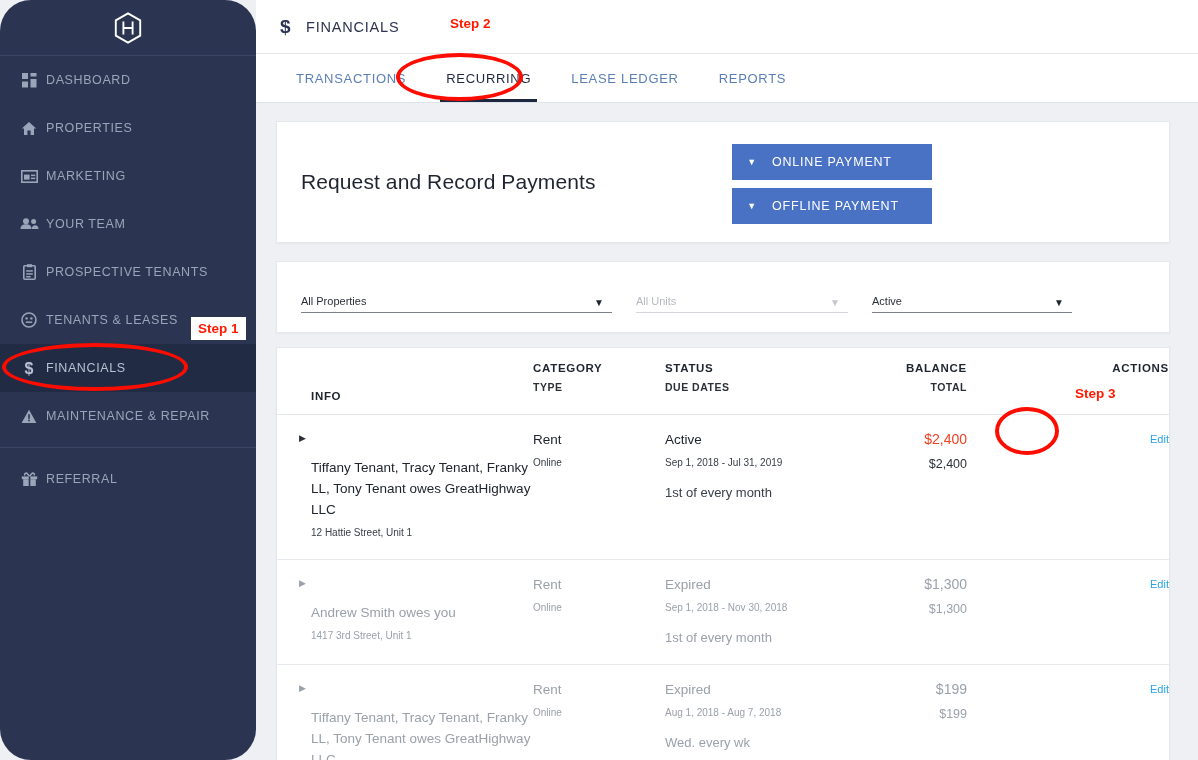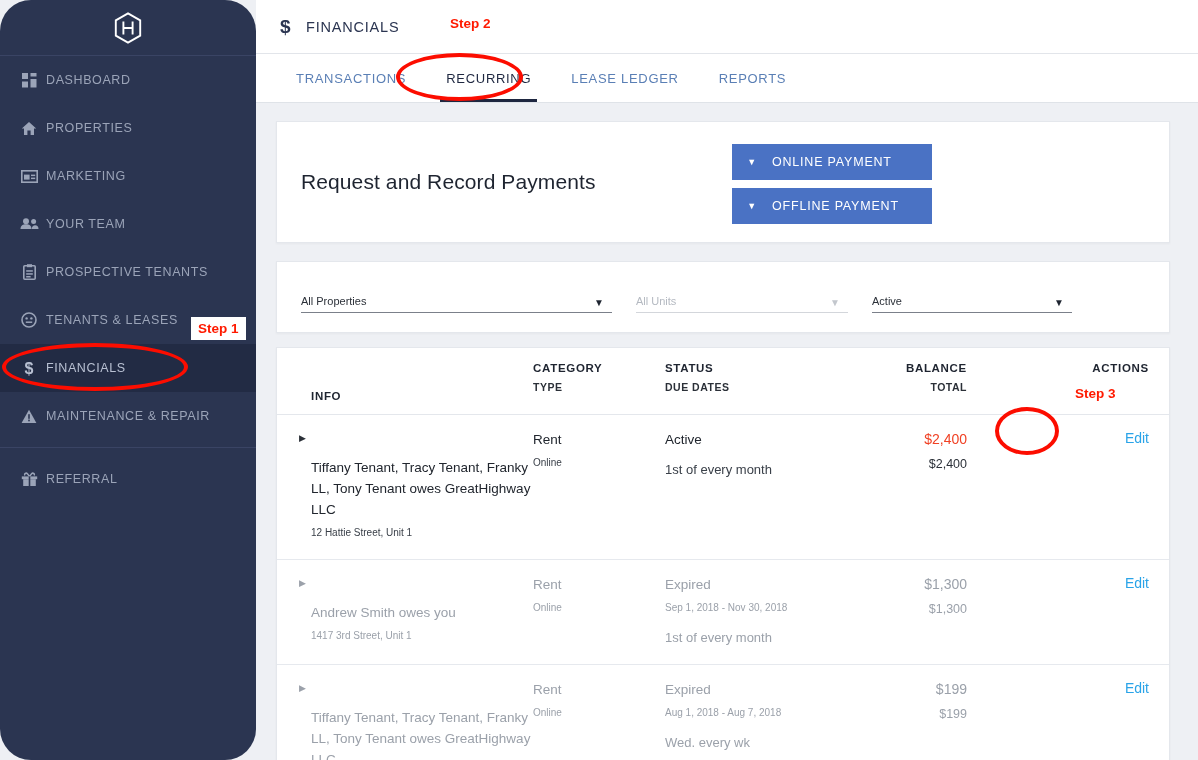--- a/index.html
+++ b/index.html
@@ -126,31 +126,31 @@
   }
   .th { font-size: 11.5px; letter-spacing: 0.7px; color: #1e2430; font-weight: bold;
         text-transform: uppercase; }
   .th .sub { display: block; font-size: 10.5px; font-weight: bold; color: #2b3038;
              letter-spacing: 0.5px; margin-top: 7px; }
   .c-arrow { flex: 0 0 34px; }
   .c-info  { flex: 0 0 222px; margin-top: 28px; }
   .c-cat   { flex: 0 0 132px; }
   .c-status{ flex: 0 0 210px; }
   .c-bal   { flex: 0 0 92px; text-align: right; }
-  .c-act   { flex: 1 1 auto; text-align: right; padding-right: 20px; }
+  .c-act   { flex: 1 1 auto; text-align: right; }
 
   .trow { display: flex; border-bottom: 1px solid #e6e9ee; padding: 14px 0 16px 0; }
   .trow:last-child { border-bottom: none; }
   .trow .arrow { font-size: 9px; color: #2b3038; padding-left: 22px; padding-top: 4px; }
   .cell { font-size: 13.5px; color: #21262e; line-height: 21px; }
   .cell .sub { display: block; font-size: 10px; color: #3a4049; margin-top: 2px; }
   .cell .sub2 { display: block; font-size: 13px; color: #3a4049; margin-top: 9px; }
   .bal-main { font-size: 14px; color: #f04124; }
   .bal-sub  { display: block; font-size: 12.5px; color: #2b3038; margin-top: 4px; }
-  .edit-link { font-size: 14px; color: #29a3e8; cursor: pointer; }
+  .edit-link { font-size: 11px; color: #29a3e8; cursor: pointer; }
 
   .trow.dim .cell, .trow.dim .cell .sub, .trow.dim .cell .sub2 { color: #9ba1aa; }
   .trow.dim .arrow { color: #9ba1aa; }
   .trow.dim .bal-main { color: #9ba1aa; }
   .trow.dim .bal-sub { color: #9ba1aa; }
 
   
   .ann-badge {
     position: absolute; background: #ffffff; color: #ff1a00;
     font-size: 13.5px; font-weight: bold; z-index: 40;
@@ -370,20 +370,21 @@
           <div class="c-info cell">
             <span>Tiffany Tenant, Tracy Tenant, Franky LL, Tony Tenant owes GreatHighway LLC</span>
             <span class="sub">12 Hattie Street, Unit 1</span>
           </div>
           <div class="c-cat cell">
             <span>Rent</span>
             <span class="sub">Online</span>
           </div>
           <div class="c-status cell">
             <span>Active</span>
+            <span class="sub">Sep 1, 2018 - Jul 31, 2019</span>
             <span class="sub2">1st of every month</span>
           </div>
           <div class="c-bal cell">
             <span class="bal-main">$2,400</span>
             <span class="bal-sub">$2,400</span>
           </div>
           <div class="c-act">
             <span class="edit-link">Edit</span>
           </div>
         </div>

